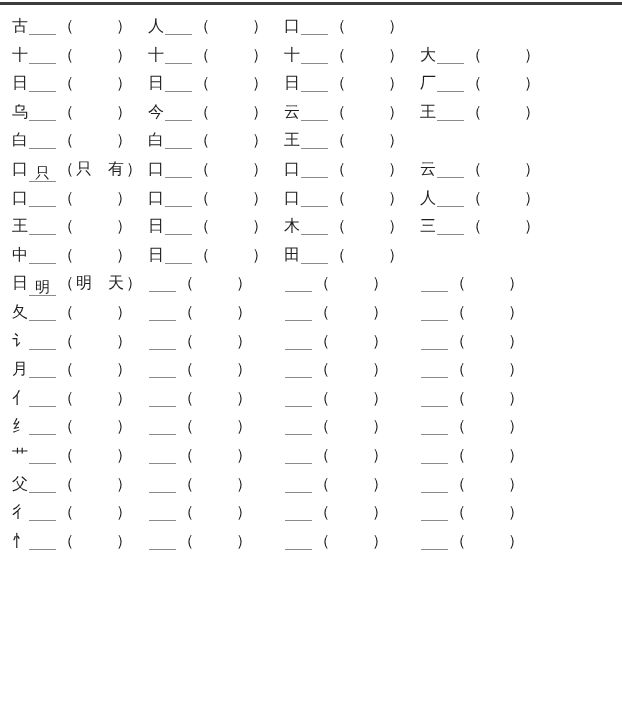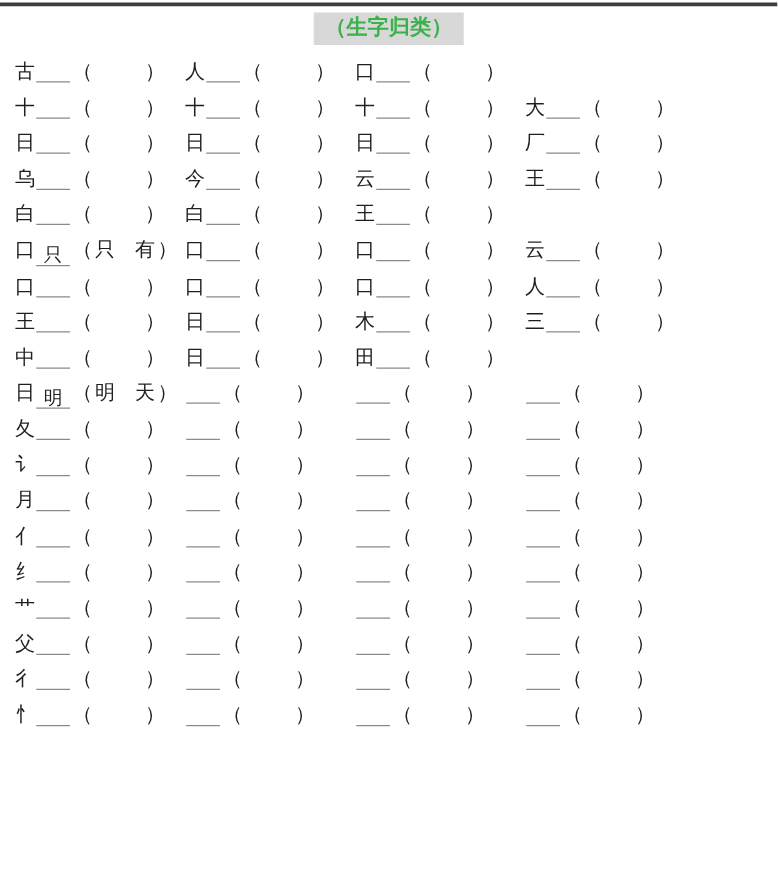--- a/index.html
+++ b/index.html
@@ -40,23 +40,20 @@
   }
   .paren{font-size:16px;}
   .paren-inner{display:inline-block;width:42px;}
   .paren-inner.has-text{width:auto;min-width:42px;text-align:left;padding:0 2px;}
 </style>
 </head>
 <body>
 
 <div class="page">
   <hr class="rule">
-  <div class="subtitle-wrap">
-    <span class="subtitle">（生字归类）</span>
-  </div>
   <div class="body">
       <div class="section">
         <div class="row"><span class="item"><span class="base">古</span><span class="blank"></span><span class="paren">（</span><span class="paren-inner"></span><span class="paren">）</span></span><span class="item"><span class="base">人</span><span class="blank"></span><span class="paren">（</span><span class="paren-inner"></span><span class="paren">）</span></span><span class="item"><span class="base">口</span><span class="blank"></span><span class="paren">（</span><span class="paren-inner"></span><span class="paren">）</span></span></div>
         <div class="row"><span class="item"><span class="base">十</span><span class="blank"></span><span class="paren">（</span><span class="paren-inner"></span><span class="paren">）</span></span><span class="item"><span class="base">十</span><span class="blank"></span><span class="paren">（</span><span class="paren-inner"></span><span class="paren">）</span></span><span class="item"><span class="base">十</span><span class="blank"></span><span class="paren">（</span><span class="paren-inner"></span><span class="paren">）</span></span><span class="item"><span class="base">大</span><span class="blank"></span><span class="paren">（</span><span class="paren-inner"></span><span class="paren">）</span></span></div>
         <div class="row"><span class="item"><span class="base">日</span><span class="blank"></span><span class="paren">（</span><span class="paren-inner"></span><span class="paren">）</span></span><span class="item"><span class="base">日</span><span class="blank"></span><span class="paren">（</span><span class="paren-inner"></span><span class="paren">）</span></span><span class="item"><span class="base">日</span><span class="blank"></span><span class="paren">（</span><span class="paren-inner"></span><span class="paren">）</span></span><span class="item"><span class="base">厂</span><span class="blank"></span><span class="paren">（</span><span class="paren-inner"></span><span class="paren">）</span></span></div>
         <div class="row"><span class="item"><span class="base">乌</span><span class="blank"></span><span class="paren">（</span><span class="paren-inner"></span><span class="paren">）</span></span><span class="item"><span class="base">今</span><span class="blank"></span><span class="paren">（</span><span class="paren-inner"></span><span class="paren">）</span></span><span class="item"><span class="base">云</span><span class="blank"></span><span class="paren">（</span><span class="paren-inner"></span><span class="paren">）</span></span><span class="item"><span class="base">王</span><span class="blank"></span><span class="paren">（</span><span class="paren-inner"></span><span class="paren">）</span></span></div>
         <div class="row"><span class="item"><span class="base">白</span><span class="blank"></span><span class="paren">（</span><span class="paren-inner"></span><span class="paren">）</span></span><span class="item"><span class="base">白</span><span class="blank"></span><span class="paren">（</span><span class="paren-inner"></span><span class="paren">）</span></span><span class="item"><span class="base">王</span><span class="blank"></span><span class="paren">（</span><span class="paren-inner"></span><span class="paren">）</span></span></div>
       </div>
       <div class="section">
         <div class="row"><span class="item"><span class="base">口</span><span class="blank filled">只</span><span class="paren">（</span><span class="paren-inner has-text">只　有</span><span class="paren">）</span></span><span class="item"><span class="base">口</span><span class="blank"></span><span class="paren">（</span><span class="paren-inner"></span><span class="paren">）</span></span><span class="item"><span class="base">口</span><span class="blank"></span><span class="paren">（</span><span class="paren-inner"></span><span class="paren">）</span></span><span class="item"><span class="base">云</span><span class="blank"></span><span class="paren">（</span><span class="paren-inner"></span><span class="paren">）</span></span></div>

